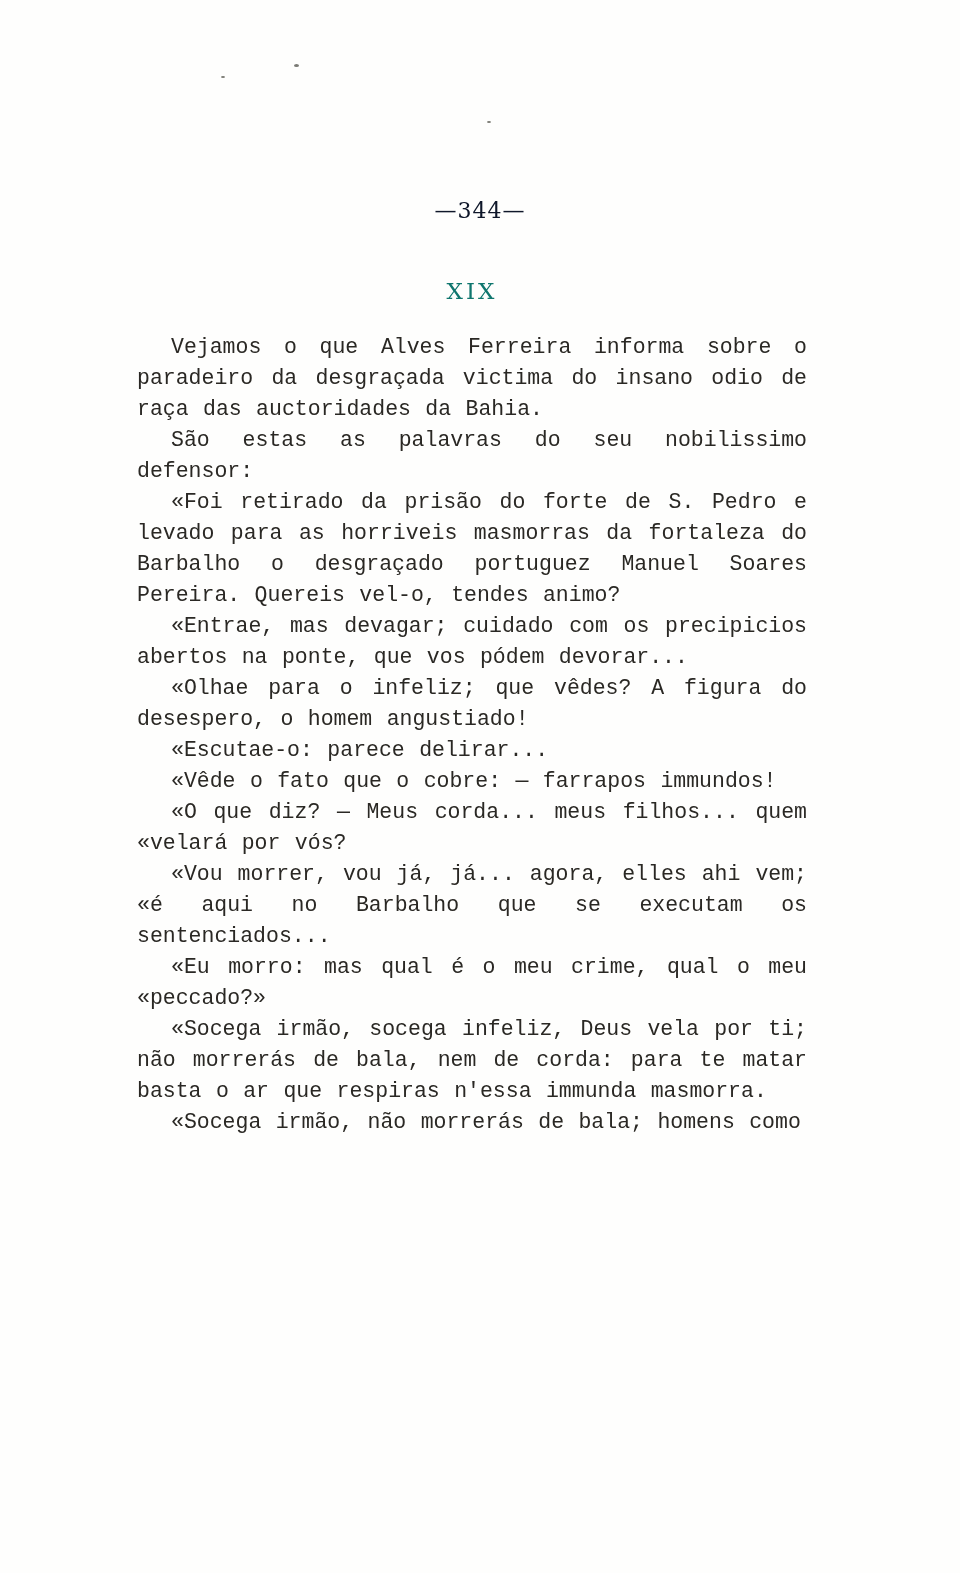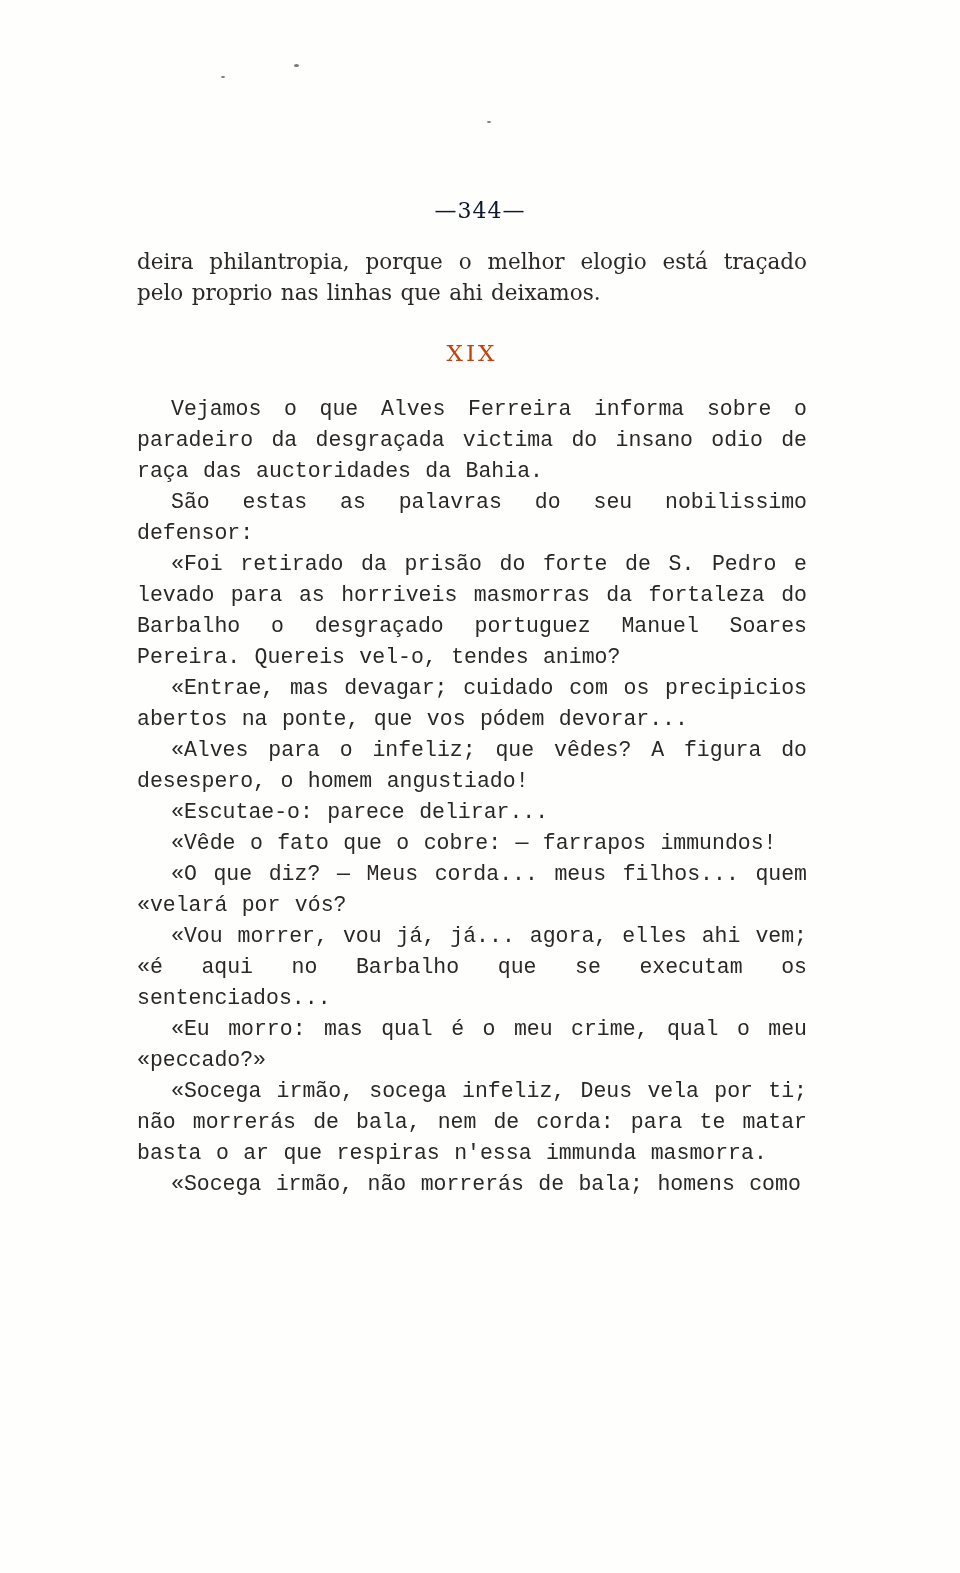--- a/index.html
+++ b/index.html
@@ -52,41 +52,40 @@
   p.para.indent {
     text-indent: 34px;
     font-family: Liberation Mono, monospace;
   }
   h2.section-heading {
     margin: 32px 0 28px 0;
     text-align: center;
     font-size: 23px;
     font-weight: normal;
     letter-spacing: 3px;
-    color: #c2410c;
+    color: #0f766e;
   }
 </style>
 </head>
 <body>
 
 <div class="page">
   <div class="speck s1"></div>
   <div class="speck s2"></div>
   <div class="speck s3"></div>
 
   <div class="page-number">—344—</div>
 
   <div class="content">
-      <p class="para">deira philantropia, porque o melhor elogio está traçado pelo proprio nas linhas que ahi deixamos.</p>
       <h2 class="section-heading">XIX</h2>
       <p class="para indent">Vejamos o que Alves Ferreira informa sobre o paradeiro da desgraçada victima do insano odio de raça das auctoridades da Bahia.</p>
       <p class="para indent">São estas as palavras do seu nobilissimo defensor:</p>
       <p class="para indent">«Foi retirado da prisão do forte de S. Pedro e levado para as horriveis masmorras da fortaleza do Barbalho o desgraçado portuguez Manuel Soares Pereira. Quereis vel-o, tendes animo?</p>
       <p class="para indent">«Entrae, mas devagar; cuidado com os precipicios abertos na ponte, que vos pódem devorar...</p>
-      <p class="para indent">«Alves para o infeliz; que vêdes? A figura do desespero, o homem angustiado!</p>
+      <p class="para indent">«Olhae para o infeliz; que vêdes? A figura do desespero, o homem angustiado!</p>
       <p class="para indent">«Escutae-o: parece delirar...</p>
       <p class="para indent">«Vêde o fato que o cobre: — farrapos immundos!</p>
       <p class="para indent">«O que diz? — Meus corda... meus filhos... quem «velará por vós?</p>
       <p class="para indent">«Vou morrer, vou já, já... agora, elles ahi vem; «é aqui no Barbalho que se executam os sentenciados...</p>
       <p class="para indent">«Eu morro: mas qual é o meu crime, qual o meu «peccado?»</p>
       <p class="para indent">«Socega irmão, socega infeliz, Deus vela por ti; não morrerás de bala, nem de corda: para te matar basta o ar que respiras n'essa immunda masmorra.</p>
       <p class="para indent">«Socega irmão, não morrerás de bala; homens como</p>
     </div>
 </div>
 

